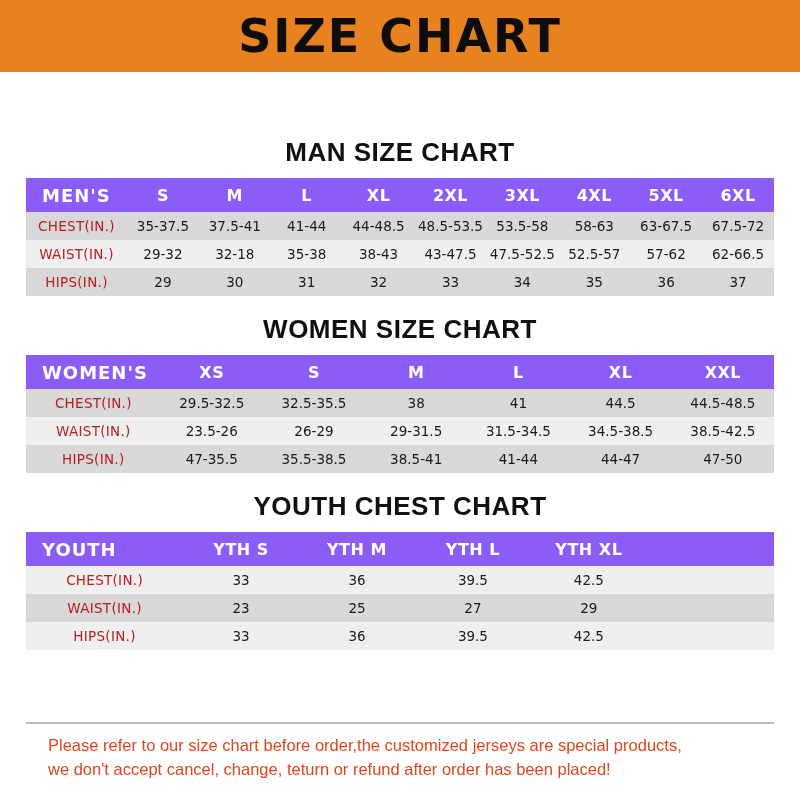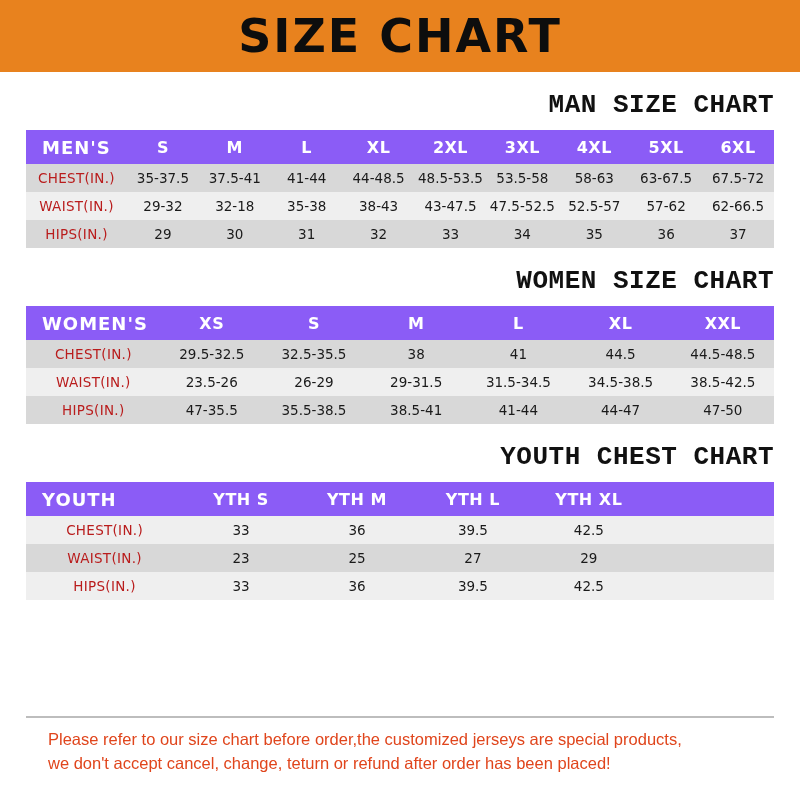--- a/index.html
+++ b/index.html
@@ -12,20 +12,21 @@
     overflow: hidden;
   }
 
   .page {
     width: 800px;
     height: 800px;
     position: relative;
     background: #fff;
     display: flex;
     flex-direction: column;
+    gap: 47px;
   }
 
   
   .banner {
     height: 72px;
     background: #e8821e;
     display: flex;
     align-items: center;
     justify-content: center;
     flex: 0 0 auto;
@@ -42,22 +43,22 @@
 
   
   .content {
     flex: 1 1 auto;
     padding: 0 26px;
     display: flex;
     flex-direction: column;
   }
 
   .section-title {
-    text-align: right;
-    font-family: Liberation Mono, monospace;
+    text-align: center;
+    font-family: Liberation Sans, sans-serif;
     font-weight: bold;
     font-size: 26px;
     letter-spacing: 0.5px;
     color: #111;
     margin: 18px 0 10px 0;
   }
 
   table.chart {
     width: 100%;
     border-collapse: collapse;
@@ -106,21 +107,21 @@
   .men col.c0 { width: 13.5%; }
   
   .women col.c0 { width: 18%; }
   
   .youth col.c0 { width: 21%; }
   .youth col.pad { width: 17%; }
 
   
   .note {
     margin-top: auto;
-    padding: 10px 22px 24px 22px;
+    padding: 10px 22px 18px 22px;
     border-top: 2px solid #bdbdbd;
   }
   .note p {
     margin: 0;
     color: #e0451c;
     font-family: "Liberation Sans", sans-serif;
     font-size: 16.5px;
     line-height: 1.45;
     text-align: left;
   }

